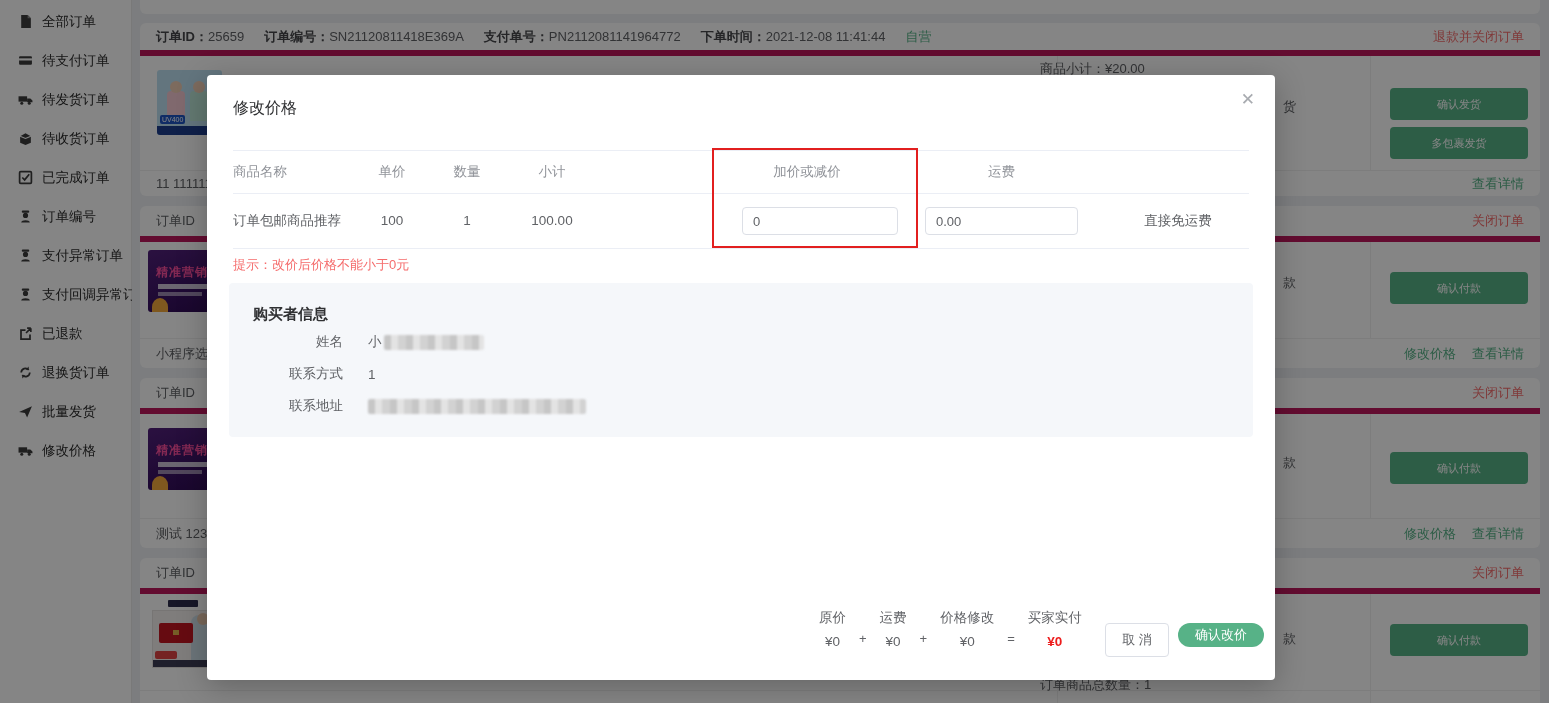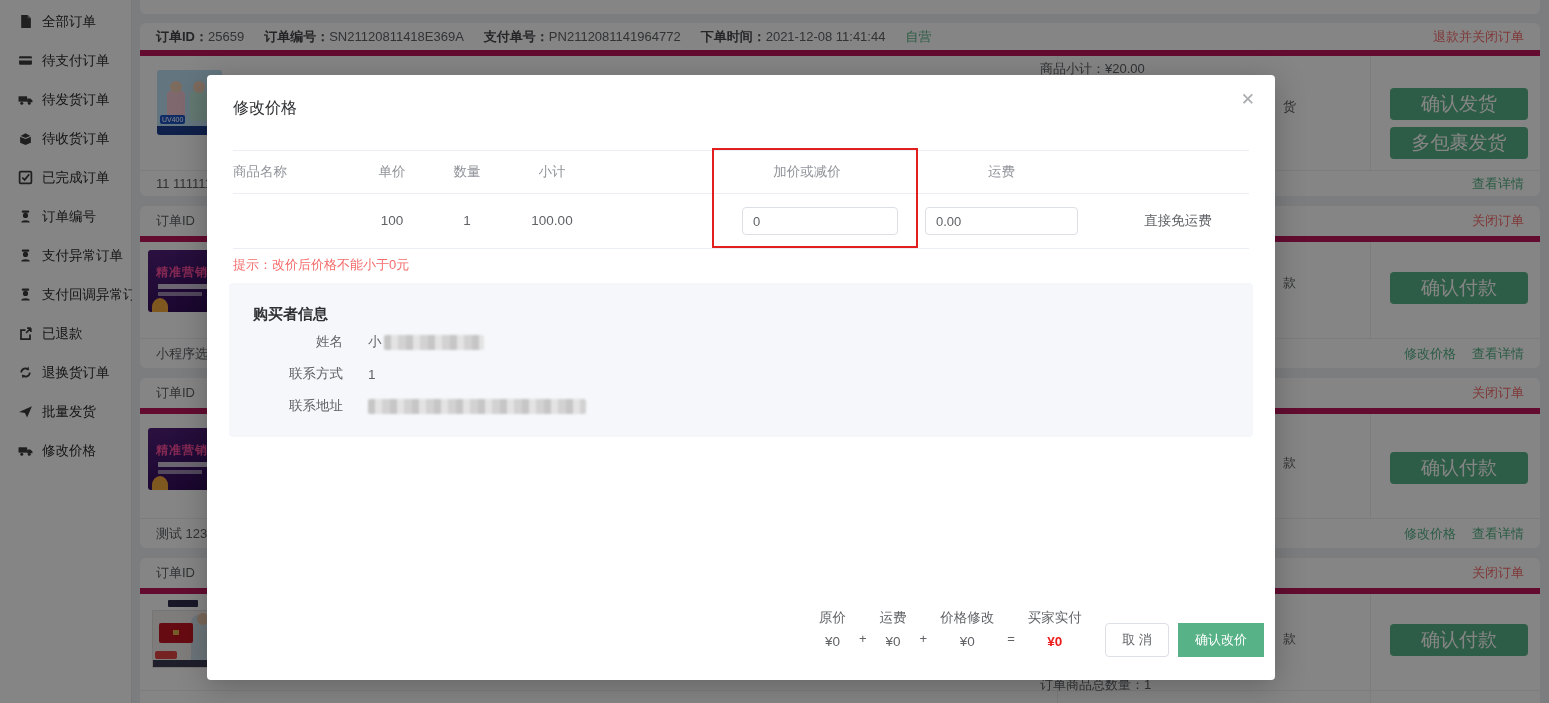--- a/index.html
+++ b/index.html
@@ -36,21 +36,21 @@
   .card-body { position:relative; }
   #card1 .card-body { height:114px; }
   #card2 .card-body { height:96px; }
   #card3 .card-body { height:104px; }
   #card4 .card-body { height:109px; }
   .vline { position:absolute; top:0; bottom:0; width:1px; background:#f0f0f0; }
   .v1 { left:917px; } .v2 { left:1230px; }
   .hline4 { position:absolute; left:0; right:0; top:96px; height:1px; background:#f0f0f0; }
 
   .btn-green { position:absolute; left:1250px; width:138px; height:32px;
-    background:#57b287; color:#fff; border:none; border-radius:4px; font-size:19px; cursor:pointer; }
+    background:#57b287; color:#fff; border:none; border-radius:4px; font-size:11px; cursor:pointer; }
   .subtotal { position:absolute; left:900px; top:4px; font-size:13px; color:#606266; }
   .partial { position:absolute; left:1143px; font-size:13px; color:#606266; }
 
   .card-footer { position:relative; display:flex; align-items:center; justify-content:space-between;
     padding:0 16px; border-top:1px solid #f0f0f0; font-size:13px; color:#606266; }
   #card1 .card-footer { height:26px; }
   #card2 .card-footer, #card3 .card-footer { height:30px; }
 
   
   .thumb-kids { position:absolute; left:17px; top:14px; width:65px; height:65px;
@@ -130,22 +130,22 @@
     filter:blur(1.2px); }
   .blur-name { width:100px; } .blur-addr { width:218px; }
 
   .summary { position:absolute; left:612px; top:534px; display:flex; align-items:flex-start; gap:13px; }
   .sum-item { display:flex; flex-direction:column; align-items:center; gap:7px;
     font-size:13.5px; color:#606266; }
   .sum-op { font-size:13px; color:#606266; padding-top:22px; }
   .pay-val { color:#ed1c1c; font-weight:bold; }
   .btn-cancel { position:absolute; left:898px; top:548px; width:64px; height:34px; background:#fff;
     border:1px solid #dcdfe6; border-radius:4px; font-size:13px; color:#606266; cursor:pointer; }
-  .btn-confirm { position:absolute; left:971px; top:548px; width:86px; height:34px; background:#57b287;
-    border:none; border-radius:0; font-size:13px; color:#fff; cursor:pointer; }
+  .btn-confirm { position:absolute; left:971px; top:548px; width:86px; height:24px; background:#57b287;
+    border:none; border-radius:13px; font-size:13px; color:#fff; cursor:pointer; }
 </style>
 </head>
 <body>
 
 <div class="sidebar">
   <div class="side-item">
     <svg viewBox="0 0 14 14">
         <path d="M3 1h6l3 3v9H3z" fill="#3c3c3c"></path>
         <path d="M9 1l3 3H9z" fill="#8a8a8a"></path>
       </svg>
@@ -364,20 +364,21 @@
   <div class="t-line" style="top:118px;"></div>
   <div class="t-line" style="top:173px;"></div>
 
   <div class="t-cell t-head c-name">商品名称</div>
   <div class="t-cell t-head c-price">单价</div>
   <div class="t-cell t-head c-qty">数量</div>
   <div class="t-cell t-head c-sub">小计</div>
   <div class="t-cell t-head c-adj">加价或减价</div>
   <div class="t-cell t-head c-frt">运费</div>
 
+  <div class="t-cell t-row c-name">订单包邮商品推荐</div>
   <div class="t-cell t-row c-price">100</div>
   <div class="t-cell t-row c-qty">1</div>
   <div class="t-cell t-row c-sub">100.00</div>
   <input class="inp" id="inp-adj" value="0" style="">
   <input class="inp" id="inp-frt" value="0.00" style="">
   <div class="t-cell t-row c-free">直接免运费</div>
 
   <div class="hl-box"></div>
 
   <div class="tip">提示：改价后价格不能小于0元</div>

